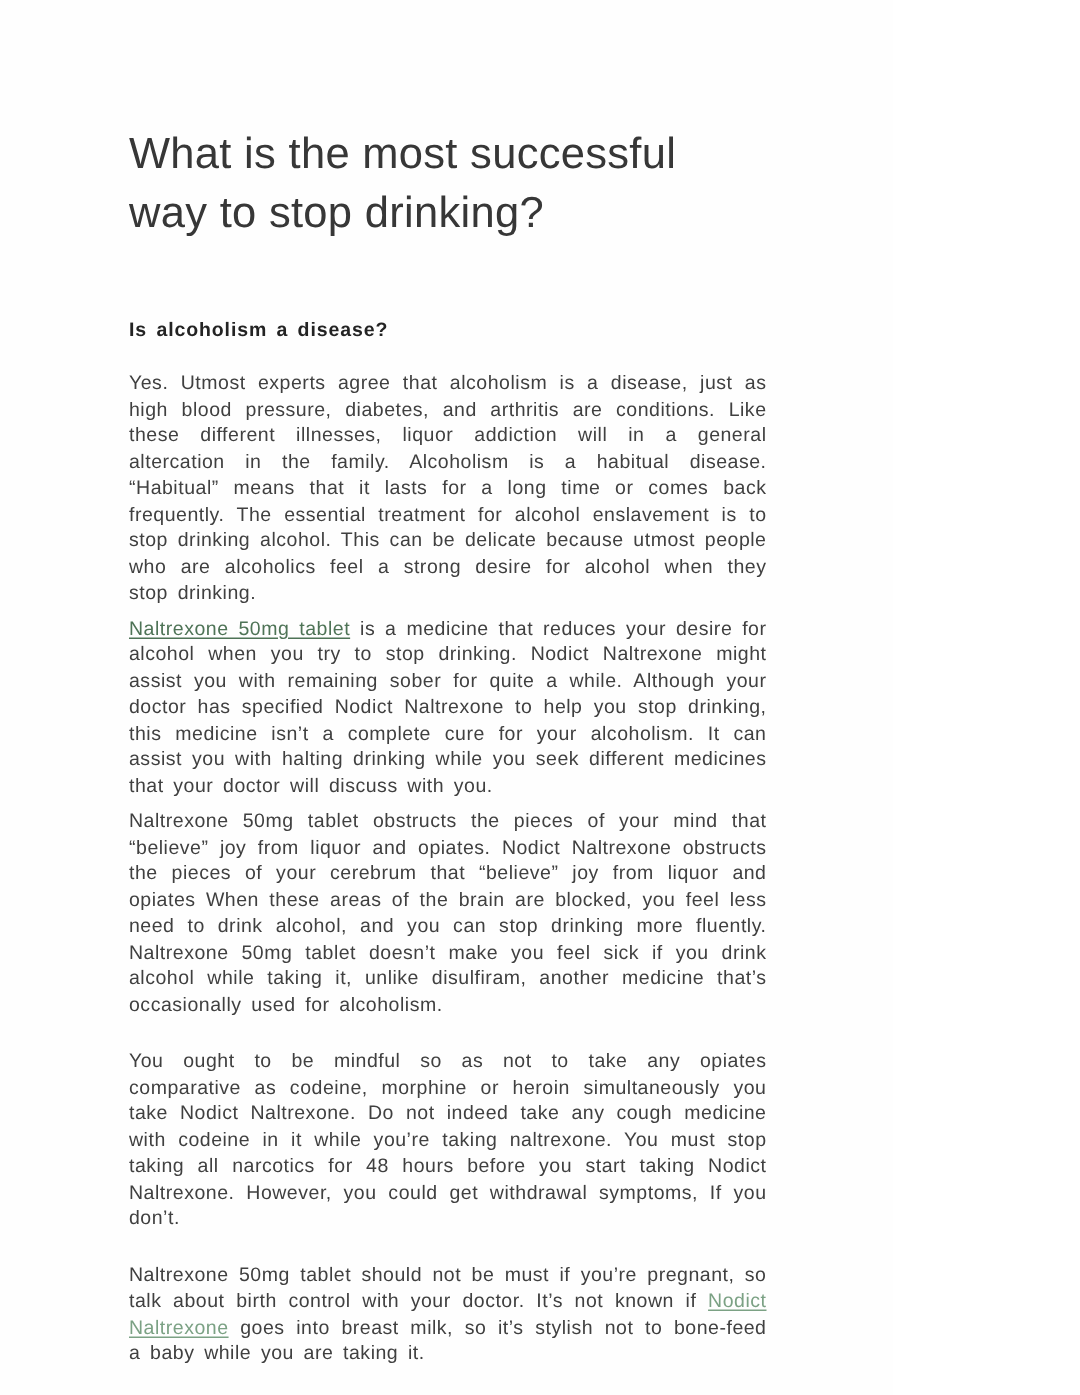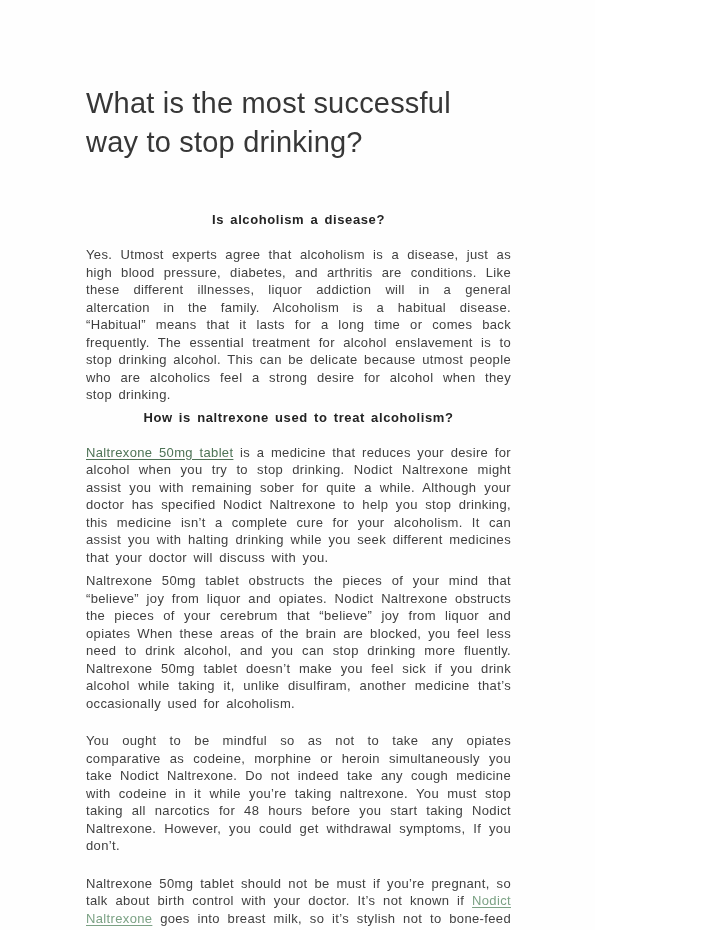--- a/index.html
+++ b/index.html
@@ -30,21 +30,20 @@
     margin-bottom: 50px;
     max-width: 520px;
   }
   .section-heading {
     font-size: 13px;
     font-weight: 700;
     color: #232323;
     letter-spacing: 0.6px;
     word-spacing: 2px;
     margin: 0 0 19px 0;
-    text-align: center;
   }
   .para {
     font-size: 13px;
     line-height: 17.5px;
     color: #404040;
     letter-spacing: 0.35px;
     word-spacing: 2.5px;
     text-align: justify;
     margin: 0 0 20px 0;
   }
@@ -68,21 +67,20 @@
     <h1 class="doc-title">What is the most successful way to stop drinking?</h1>
 
     <div class="section">
       <h2 class="section-heading">Is alcoholism a disease?</h2>
       <p class="para">
         <span>Yes. Utmost experts agree that alcoholism is a disease, just as high blood pressure, diabetes, and arthritis are conditions. Like these different illnesses, liquor addiction will in a general altercation in the family. Alcoholism is a habitual disease. “Habitual” means that it lasts for a long time or comes back frequently. The essential treatment for alcohol enslavement is to stop drinking alcohol. This can be delicate because utmost people who are alcoholics feel a strong desire for alcohol when they stop drinking.</span>
       </p>
     </div>
 
     <div class="section">
-      <h2 class="section-heading">How is naltrexone used to treat alcoholism?</h2>
       <p class="para">
         <a class="link dark">Naltrexone 50mg tablet</a><span> is a medicine that reduces your desire for alcohol when you try to stop drinking. Nodict Naltrexone might assist you with remaining sober for quite a while. Although your doctor has specified Nodict Naltrexone to help you stop drinking, this medicine isn’t a complete cure for your alcoholism. It can assist you with halting drinking while you seek different medicines that your doctor will discuss with you.</span>
       </p>
     </div>
 
     <div class="section">
       <p class="para">
         <span>Naltrexone 50mg tablet obstructs the pieces of your mind that “believe” joy from liquor and opiates. Nodict Naltrexone obstructs the pieces of your cerebrum that “believe” joy from liquor and opiates When these areas of the brain are blocked, you feel less need to drink alcohol, and you can stop drinking more fluently. Naltrexone 50mg tablet doesn’t make you feel sick if you drink alcohol while taking it, unlike disulfiram, another medicine that’s occasionally used for alcoholism.</span>
       </p>
       <p class="para">

